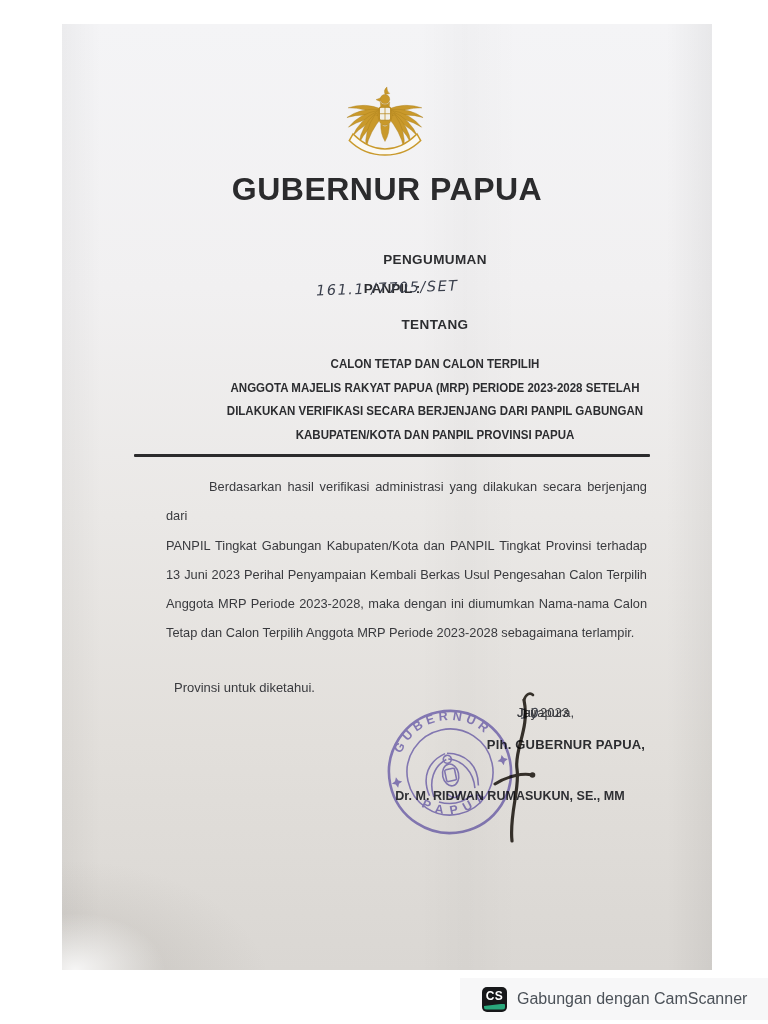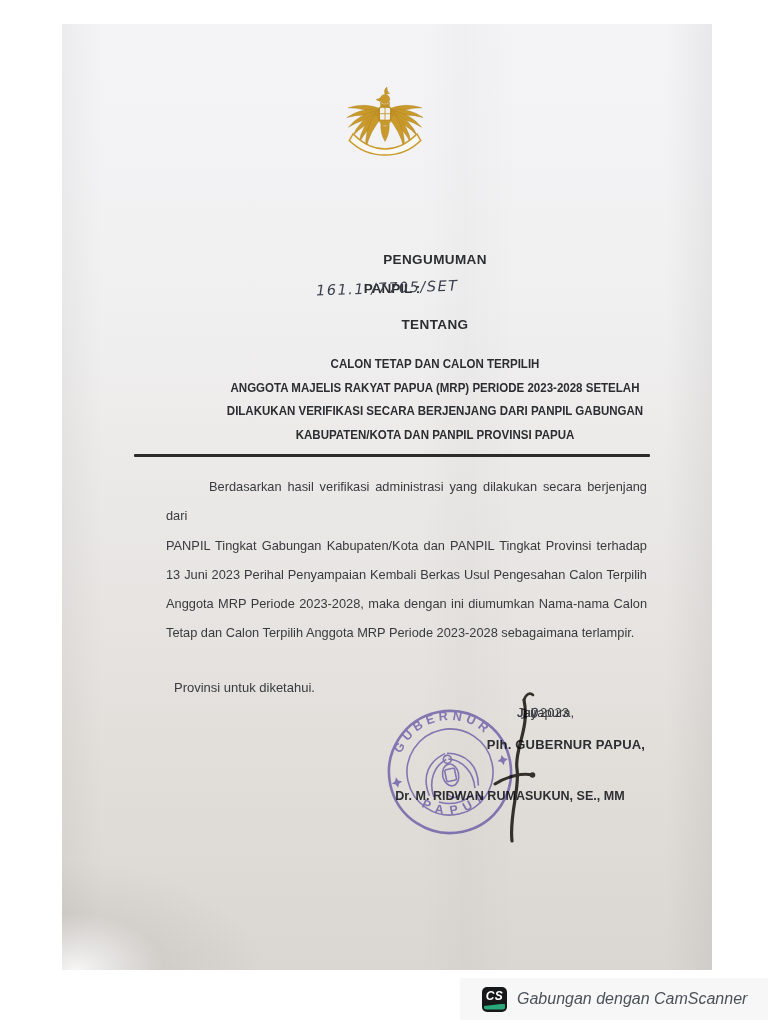--- a/index.html
+++ b/index.html
@@ -44,21 +44,21 @@
   .plh-title{top:713px;left:326px;width:260px;text-align:center;font-size:13px;letter-spacing:.2px;}
   .official-name{top:764px;left:298px;width:300px;text-align:center;font-size:13.5px;font-weight:bold;color:#2e2f33;transform:scaleX(.93);transform-origin:center;white-space:nowrap;}
 
   .garuda{left:276px;top:38px;width:94px;height:95px;}
   .stamp{left:322px;top:682px;width:132px;height:132px;transform:rotate(-12deg);opacity:.82;mix-blend-mode:multiply;z-index:4;}
   .signature{left:425px;top:665px;width:80px;height:175px;z-index:5;mix-blend-mode:multiply;opacity:.92;}
 
   
   .cs-bar{
     position:absolute;left:460px;top:978px;width:308px;height:42px;
-    background:#f7f7f8;display:flex;align-items:center;gap:10px;padding-left:22px;box-sizing:border-box;font-style:italic;
+    background:#f7f7f8;display:flex;align-items:center;gap:10px;padding-left:22px;box-sizing:border-box;
   }
   .cs-icon{position:relative;width:25px;height:25px;background:#17181a;border-radius:5px;flex:0 0 auto;}
   .cs-icon span{
     position:absolute;left:0;right:0;top:2px;text-align:center;
     color:#ffffff;font-size:12px;font-weight:bold;letter-spacing:.5px;font-family:"Liberation Sans",sans-serif;
   }
   .cs-icon .cs-green{position:absolute;left:2px;right:2px;bottom:2px;height:6px;background:#2aa87c;border-radius:1px 1px 3px 3px;clip-path:polygon(0 40%,100% 0,100% 100%,0 100%);}
   .cs-text{font-size:16px;color:#4b5158;}
 </style>
 </head>
@@ -95,20 +95,21 @@
       </g>
       <g>
         <rect x="44" y="47.5" width="12" height="14" rx="2" fill="#f2f0e9" stroke="#b8891f" stroke-width="1.2"></rect>
         <path d="M50,47.5 V61.5 M44,54.5 H56" stroke="#b8891f" stroke-width="0.8" fill="none"></path>
       </g>
       <g>
         <path d="M16,76 C28,88 40,92 50,92 C60,92 72,88 84,76 L88,83 C76,95 62,98.5 50,98.5 C38,98.5 24,95 12,83 Z" fill="#fbf9f3" stroke="#c9992b" stroke-width="1.6"></path>
       </g>
     </svg>
 
+    <div class="letterhead-title center">GUBERNUR PAPUA</div>
 
     <div class="pengumuman center ink-bold">PENGUMUMAN</div>
 
     <div class="nomor-line center">
       <span class="ink-bold">PANPIL :</span>
       <span class="hand">161.1 /7705/SET</span>
     </div>
 
     <div class="tentang center ink-bold">TENTANG</div>
 

